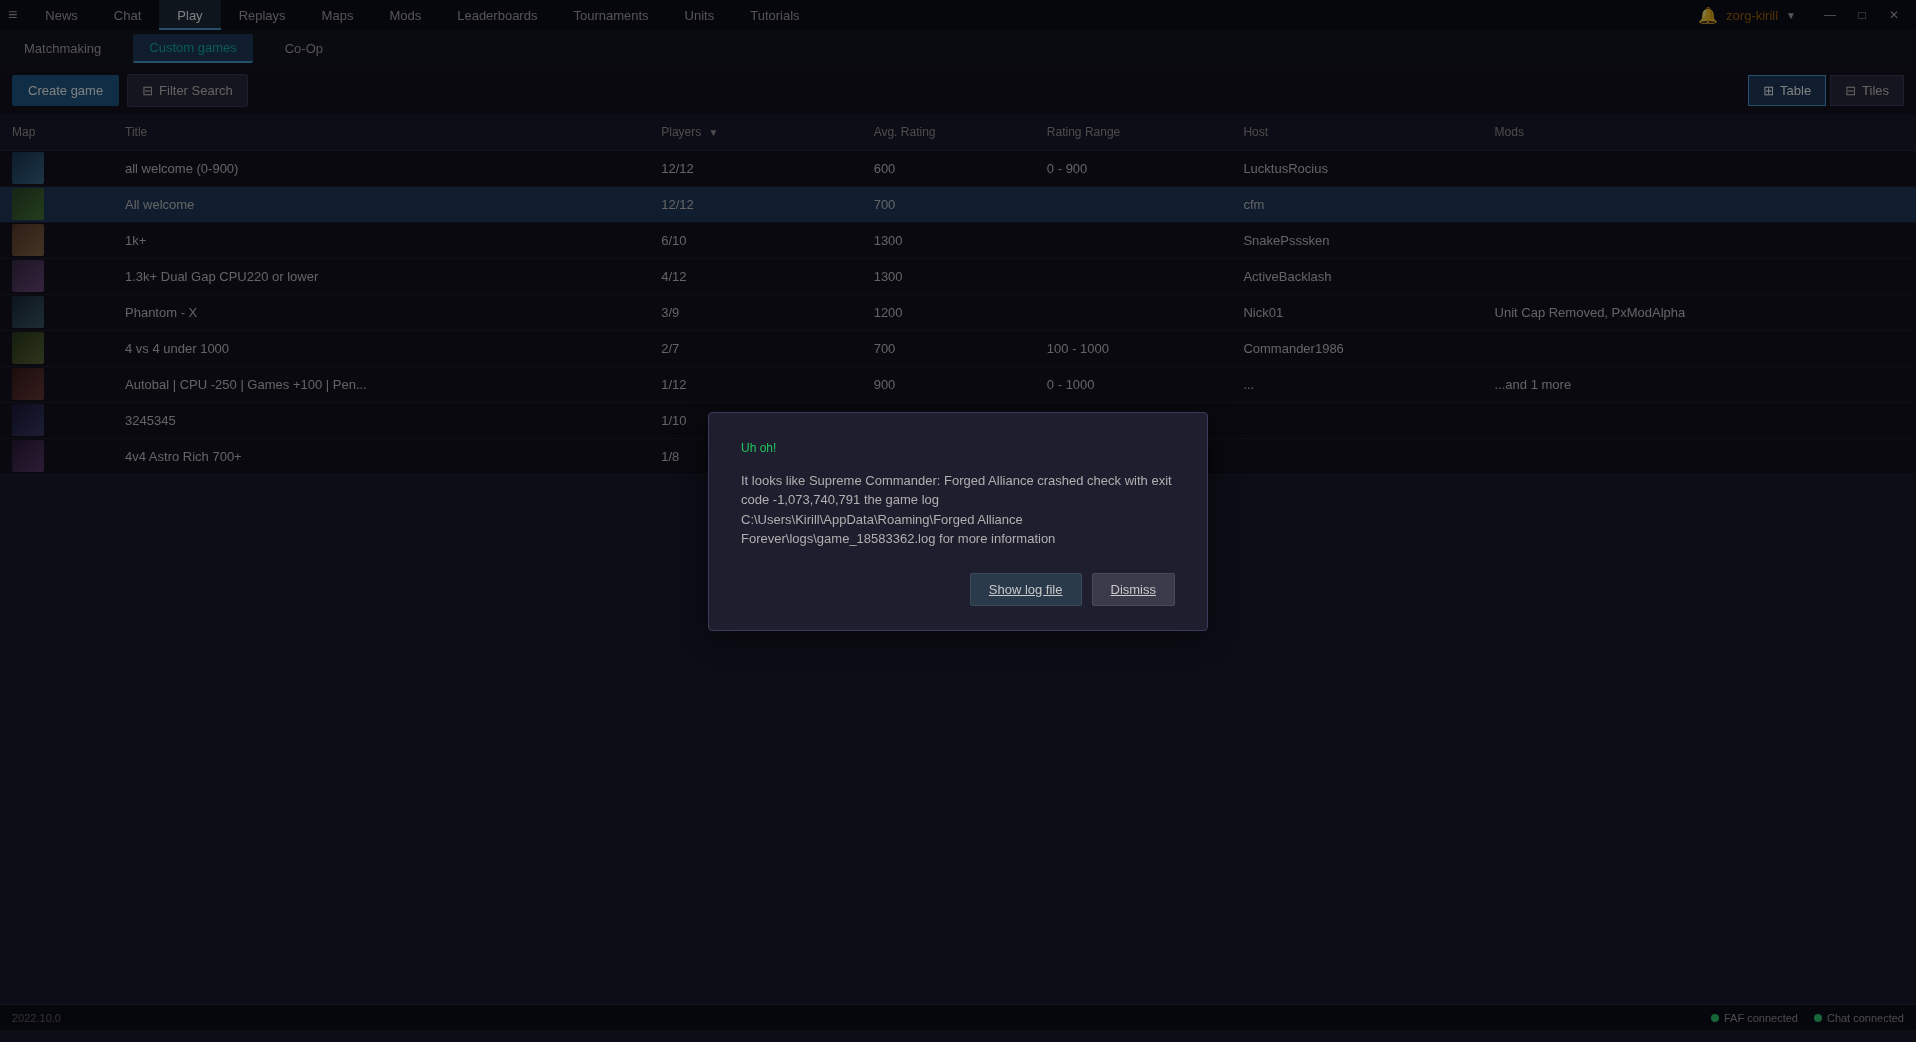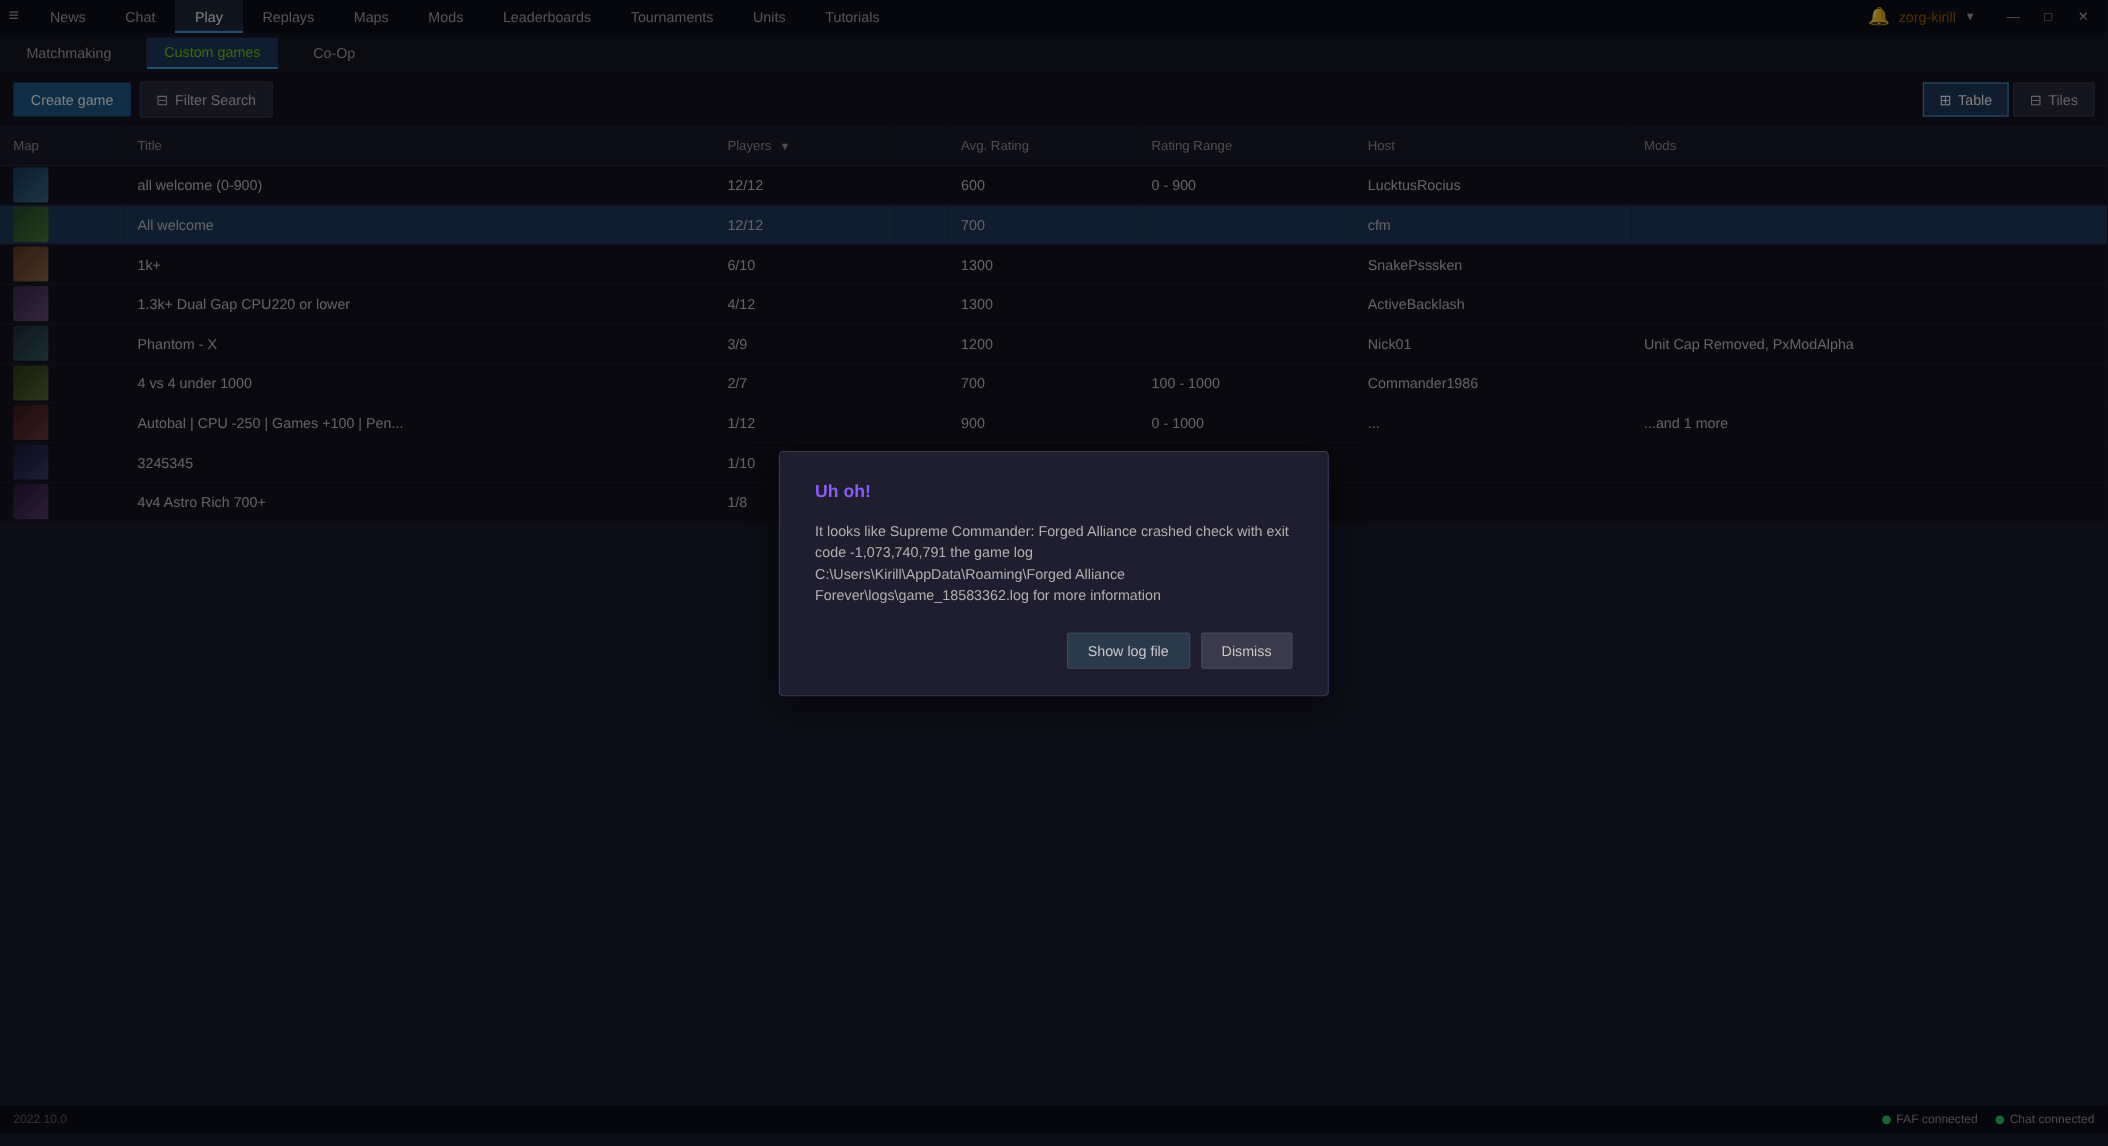--- a/index.html
+++ b/index.html
@@ -95,21 +95,21 @@
       gap: 16px;
     }
     .sec-tab {
       padding: 6px 16px;
       color: #aaa;
       cursor: pointer;
       font-size: 13px;
       border-radius: 2px;
     }
     .sec-tab.active {
-      color: #84cc16;
+      color: #14b8a6;
       background: #1e3a5c;
       border-bottom: 2px solid #4a9fd4;
     }
 
     
     .toolbar {
       display: flex;
       align-items: center;
       background: #12121e;
       height: 48px;
@@ -233,35 +233,36 @@
     }
     .dialog {
       background: #1e1e2e;
       border: 1px solid #3a3a5a;
       border-radius: 4px;
       padding: 28px 32px 24px;
       width: 500px;
       box-shadow: 0 8px 32px rgba(0,0,0,0.6);
     }
     .dialog-title {
-      font-size: 16px;
-      font-weight: bold;
-      color: #8b5cf6;
+      font-size: 12px;
+      font-weight: normal;
+      color: #22c55e;
       margin-bottom: 16px;
     }
     .dialog-body {
       color: #b0b0b0;
       font-size: 13px;
       line-height: 1.5;
       margin-bottom: 24px;
     }
     .dialog-actions {
       display: flex;
       justify-content: flex-end;
       gap: 10px;
+      text-decoration: underline;
     }
     .btn-show-log {
       background: #2a3a4a;
       color: #c8c8c8;
       border: 1px solid #3a4a5a;
       padding: 8px 18px;
       cursor: pointer;
       border-radius: 2px;
       font-size: 13px;
     }

